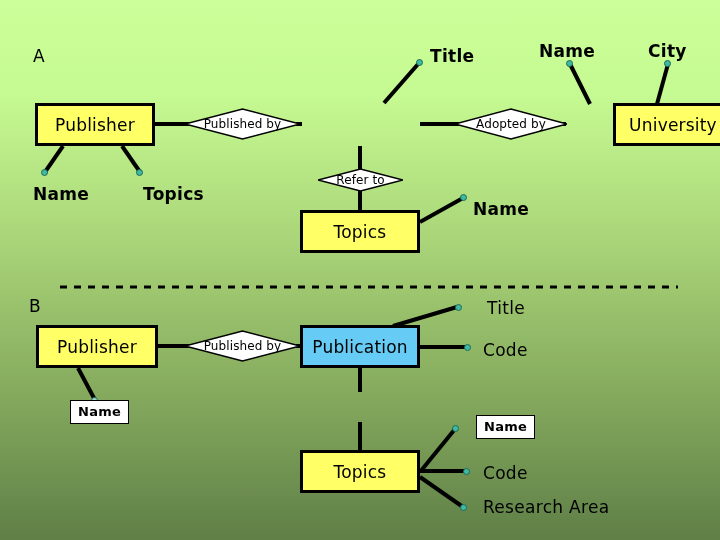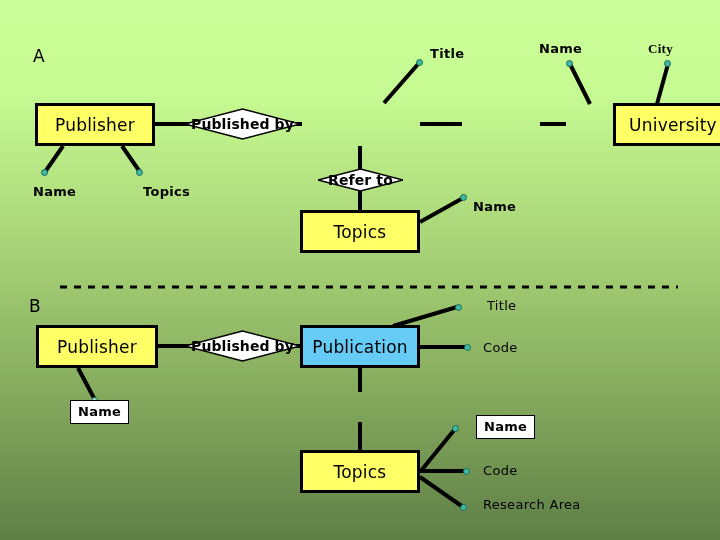--- a/index.html
+++ b/index.html
@@ -46,32 +46,31 @@
     display: flex;
     align-items: center;
     justify-content: center;
   }
   .rel .rel-svg {
     position: absolute;
     left: 0; top: 0;
   }
   .rel .rel-label {
     position: relative;
-    font-size: 14px;
+    font-size: 12px;
     color: #000000;
     white-space: nowrap;
     z-index: 2;
     letter-spacing: 0.1px;
-    font-weight: bold;
   }
 
   
   .attr {
     position: absolute;
-    font-size: 13px;
+    font-size: 17px;
     color: #000000;
     white-space: nowrap;
     letter-spacing: 0.3px;
   }
   .attr.boxed {
     background: #ffffff;
     border: 1px solid #000000;
     padding: 3px 7px 4px 7px;
     font-weight: bold;
     font-size: 13px;
@@ -158,20 +157,26 @@
 
   <div class="entity yellow" style="left:300px; top:210px; width:120px; height:43px;">Topics</div>
 
   <div class="rel" style="left:185px; top:108px; width:115px; height:32px;">
     <svg class="rel-svg" width="115" height="32" viewBox="0 0 115 32">
       <polygon points="0,16 57.5,1 115,16 57.5,31" fill="#ffffff" stroke="#000000" stroke-width="1.5"></polygon>
     </svg>
     <span class="rel-label">Published by</span>
   </div>
 
+  <div class="rel" style="left:455px; top:108px; width:112px; height:32px;">
+    <svg class="rel-svg" width="112" height="32" viewBox="0 0 112 32">
+      <polygon points="0,16 56,1 112,16 56,31" fill="#ffffff" stroke="#000000" stroke-width="1.5"></polygon>
+    </svg>
+    <span class="rel-label">Adopted by</span>
+  </div>
 
   <div class="rel" style="left:318px; top:168px; width:85px; height:24px;">
     <svg class="rel-svg" width="85" height="24" viewBox="0 0 85 24">
       <polygon points="0,12 42.5,1 85,12 42.5,23" fill="#ffffff" stroke="#000000" stroke-width="1.5"></polygon>
     </svg>
     <span class="rel-label">Refer to</span>
   </div>
 
   <div class="dot" style="left:41px;  top:169px;"></div>
   <div class="dot" style="left:136px; top:169px;"></div>
@@ -181,21 +186,21 @@
   <div class="dot" style="left:460px; top:194px;"></div>
 
   <div class="attr bold" style="left:33px; top:184px;">Name</div>
 
   <div class="attr bold" style="left:143px; top:184px;">Topics</div>
 
   <div class="attr bold" style="left:430px; top:46px;">Title</div>
 
   <div class="attr bold" style="left:539px; top:41px;">Name</div>
 
-  <div class="attr bold" style="left:648px; top:41px;font-family:Liberation Serif, serif;">City</div>
+  <div class="attr bold" style="left:648px; top:41px;">City</div>
 
   <div class="attr bold" style="left:473px; top:199px;">Name</div>
 
   <div class="entity yellow" style="left:36px; top:325px; width:122px; height:43px;">Publisher</div>
 
   <div class="entity blue" style="left:300px; top:325px; width:120px; height:43px;">Publication</div>
 
   <div class="entity yellow" style="left:300px; top:450px; width:120px; height:43px;">Topics</div>
 
   <div class="rel" style="left:185px; top:330px; width:115px; height:32px;">

